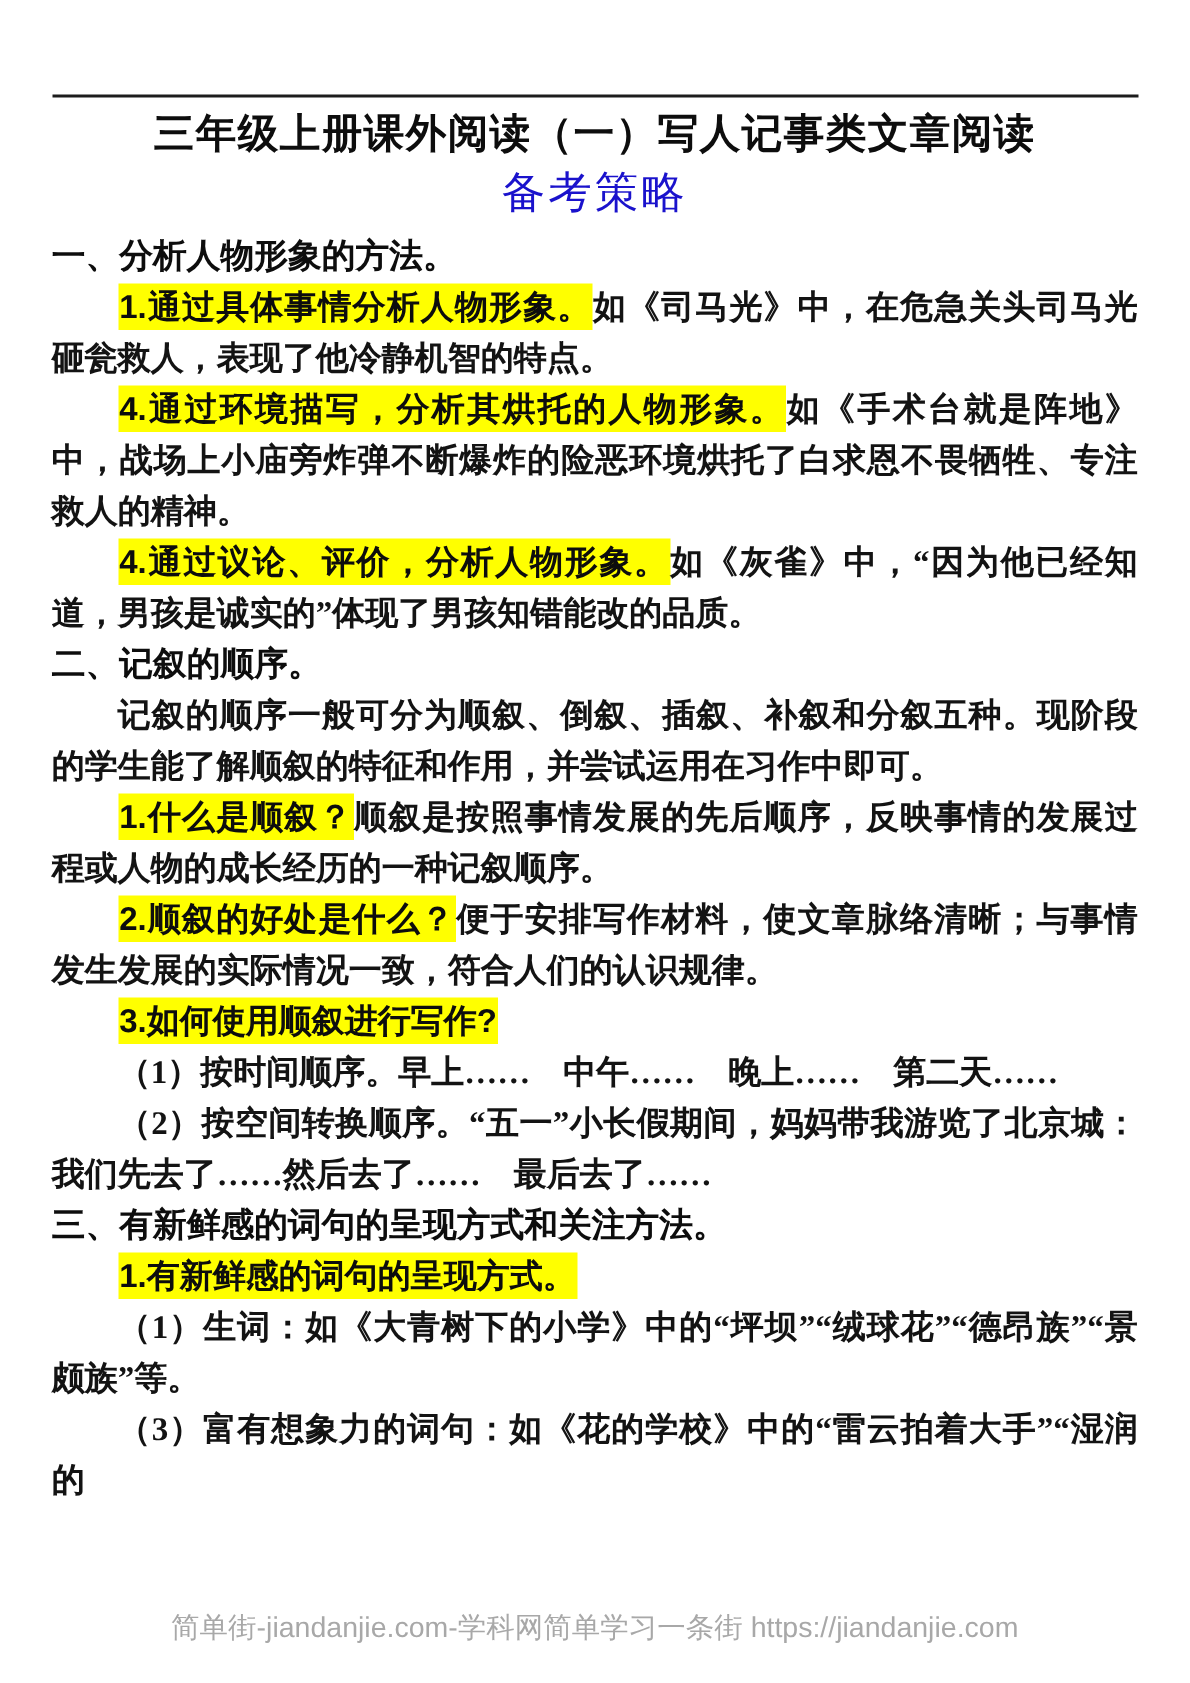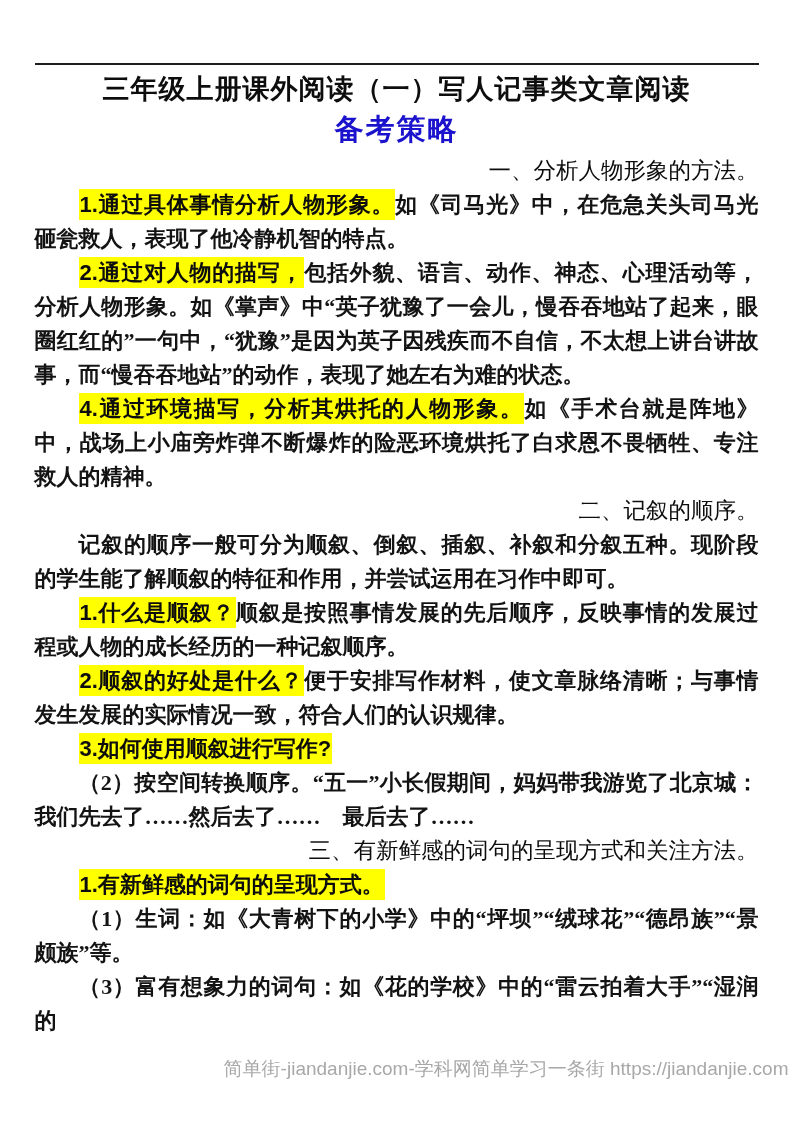--- a/index.html
+++ b/index.html
@@ -26,34 +26,33 @@
     font-weight: 800;
     font-size: 27px;
     line-height: 40px;
     letter-spacing: 1px;
     color: #0d0d0d;
   }
   .subtitle {
     margin: 0 0 5px 0;
     text-align: center;
     font-family: "Liberation Sans", "DejaVu Sans", sans-serif;
-    font-weight: 700;
+    font-weight: 400;
     font-size: 29px;
     line-height: 40px;
     letter-spacing: 2px;
     color: var(--subtitle-blue, #1a12cc);
   }
   .sec {
     margin: 0;
     font-family: "Liberation Sans", "DejaVu Sans", sans-serif;
-    font-weight: 400;
+    font-weight: 700;
     font-size: 22.5px;
     line-height: 34px;
     color: #0d0d0d;
-    text-align: right;
   }
   .para {
     margin: 0;
     text-indent: 2em;
     text-align: justify;
     font-size: 22px;
     font-weight: 600;
     line-height: 34px;
   }
   .hl {
@@ -61,47 +60,48 @@
     font-family: "Liberation Sans", "DejaVu Sans", sans-serif;
     font-weight: 700;
     color: #0d0d0d;
     padding: 3px 1px;
     box-decoration-break: clone;
     -webkit-box-decoration-break: clone;
   }
   .footer {
     position: absolute;
     left: 0; right: 0;
-    bottom: 40px;
-    text-align: right;
+    bottom: 24px;
+    text-align: center;
     font-family: "Liberation Sans", "DejaVu Sans", sans-serif;
     font-size: 19px;
     font-weight: 400;
     color: var(--footer-gray, #a8a8a8);
   }
 </style>
 </head>
 <body>
 
 <div class="page">
   <div class="content">
     <div class="rule"></div>
     <h1 class="title">三年级上册课外阅读（一）写人记事类文章阅读</h1>
     <h2 class="subtitle">备考策略</h2>
 
     <h3 class="sec">一、分析人物形象的方法。</h3>
     <p class="para"><span class="hl">1.通过具体事情分析人物形象。</span><span>如《司马光》中，在危急关头司马光砸瓮救人，表现了他冷静机智的特点。</span></p>
-    <p class="para"><span class="hl">2.通过对人物的描写，</span><span>包括外貌、语言、动作、神态、心理活动等，分析人物形象。如《掌声》中“英子犹豫了一会儿，慢吞吞地站了起来，眼圈红红的”一句中，“犹豫”是因为英子因残疾而不自信，不太想上讲台讲故事，而“慢吞吞地站”的动作，表现了她左右为难的状态。</span></p>
     <p class="para"><span class="hl">4.通过环境描写，分析其烘托的人物形象。</span><span>如《手术台就是阵地》中，战场上小庙旁炸弹不断爆炸的险恶环境烘托了白求恩不畏牺牲、专注救人的精神。</span></p>
+    <p class="para"><span class="hl">4.通过议论、评价，分析人物形象。</span><span>如《灰雀》中，“因为他已经知道，男孩是诚实的”体现了男孩知错能改的品质。</span></p>
 
     <h3 class="sec">二、记叙的顺序。</h3>
     <p class="para"><span>记叙的顺序一般可分为顺叙、倒叙、插叙、补叙和分叙五种。现阶段的学生能了解顺叙的特征和作用，并尝试运用在习作中即可。</span></p>
     <p class="para"><span class="hl">1.什么是顺叙？</span><span>顺叙是按照事情发展的先后顺序，反映事情的发展过程或人物的成长经历的一种记叙顺序。</span></p>
     <p class="para"><span class="hl">2.顺叙的好处是什么？</span><span>便于安排写作材料，使文章脉络清晰；与事情发生发展的实际情况一致，符合人们的认识规律。</span></p>
     <p class="para"><span class="hl">3.如何使用顺叙进行写作?</span><span></span></p>
+    <p class="para"><span>（1）按时间顺序。早上……　中午……　晚上……　第二天……</span></p>
     <p class="para"><span>（2）按空间转换顺序。“五一”小长假期间，妈妈带我游览了北京城：我们先去了……然后去了……　最后去了……</span></p>
 
     <h3 class="sec">三、有新鲜感的词句的呈现方式和关注方法。</h3>
     <p class="para"><span class="hl">1.有新鲜感的词句的呈现方式。</span><span></span></p>
     <p class="para"><span>（1）生词：如《大青树下的小学》中的“坪坝”“绒球花”“德昂族”“景颇族”等。</span></p>
     <p class="para"><span>（3）富有想象力的词句：如《花的学校》中的“雷云拍着大手”“湿润的</span></p>
   </div>
 
   <div class="footer">简单街-jiandanjie.com-学科网简单学习一条街 https://jiandanjie.com</div>
 </div>

